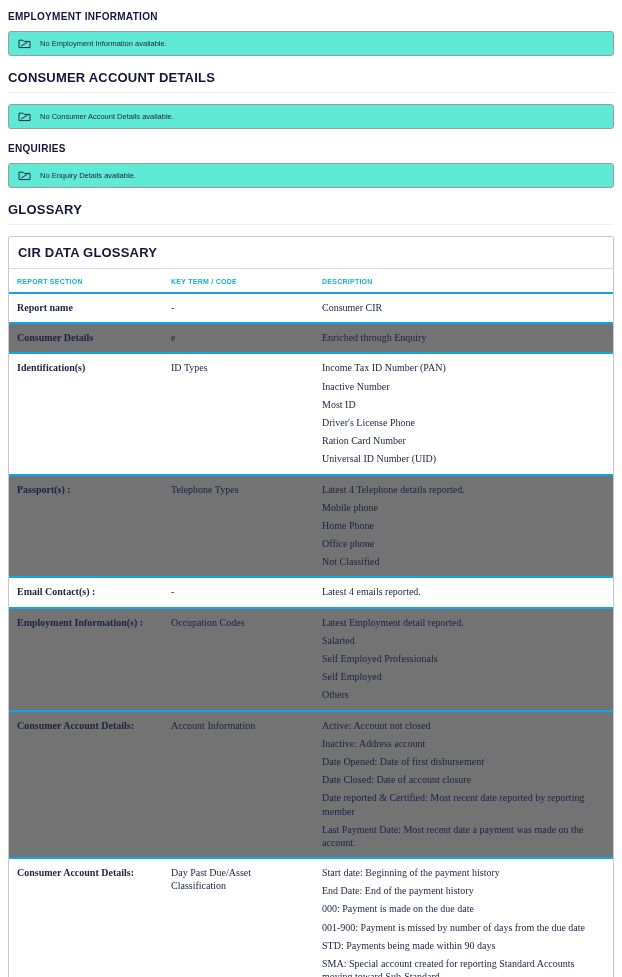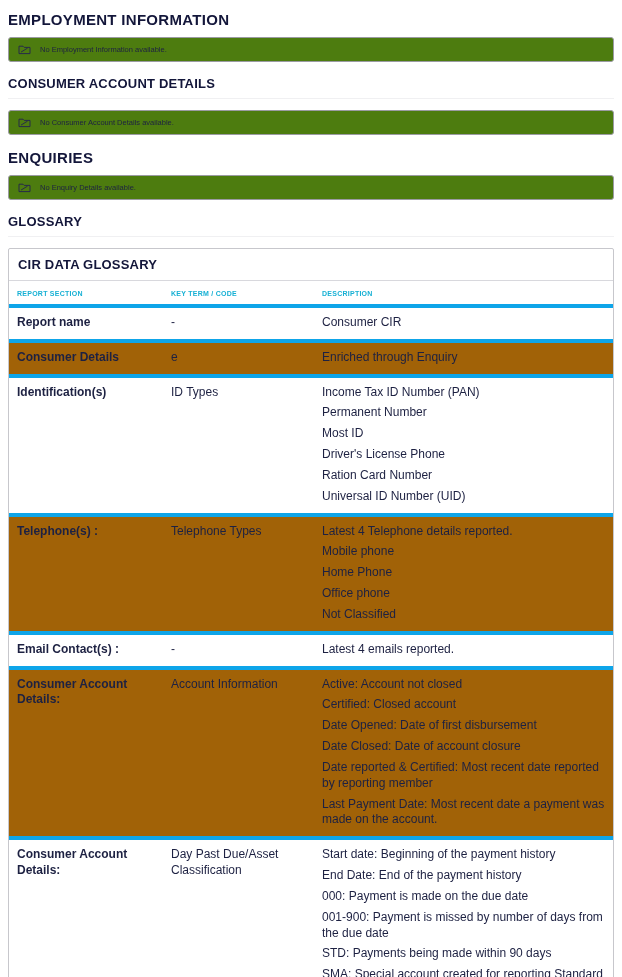--- a/index.html
+++ b/index.html
@@ -6,60 +6,60 @@
   * { box-sizing: border-box; }
   html, body { margin:0; padding:0; background:#ffffff; }
   body {
     font-family: "Liberation Sans", "DejaVu Sans", sans-serif;
     color: var(--text);
     width: 622px;
   }
   .page { padding: 8px 8px 12px; }
 
   .h-small {
-    font-size: 15px; font-weight: bold; color: var(--heading);
+    font-size: 10px; font-weight: bold; color: var(--heading);
     letter-spacing: .3px; margin: 3px 0 9px;
   }
   .h-big {
     font-size: 13px; font-weight: bold; color: var(--heading);
     letter-spacing: .2px; margin: 12px 0 11px;
     padding-bottom: 7px; border-bottom: 1px solid #f0f0f2;
   }
   .h-sub { margin-top: 14px; }
 
   .empty-box {
     display: flex; align-items: center; gap: 9px;
     border: 1px solid #9b9ba3; border-radius: 3px;
     padding: 6px 9px; font-size: 7.5px; color: var(--text);
-    background: #4d7c0f; margin: 0 0 14px;
+    background: #5eead4; margin: 0 0 14px;
   }
   .empty-box svg { flex: 0 0 auto; color: #272b49; display: block; }
 
   .table-card {
     border: 1px solid #c7c7cc; border-radius: 2px;
     overflow: hidden; margin-top: 2px; background: #fff;
   }
   .table-title {
     font-size: 13px; font-weight: bold; color: var(--heading);
     padding: 8px 9px; border-bottom: 1px solid #d8d8dd;
     letter-spacing: .2px;
   }
   table { width: 100%; border-collapse: collapse; table-layout: fixed; }
   col.c1 { width: 25.5%; } col.c2 { width: 25%; } col.c3 { width: 49.5%; }
   thead th {
     text-align: left; font-size: 7px; font-weight: bold;
     color: var(--accent); letter-spacing: .25px;
     padding: 9px 8px 7px;
   }
   tbody td {
-    vertical-align: top; font-size: 12px; line-height: 1.32;
-    padding: 7px 8px 8px; border-top: 4px solid #0ea5e9;
+    vertical-align: top; font-size: 10px; line-height: 1.32;
+    padding: 7px 8px 8px; border-top: 2px solid #0ea5e9; font-family: Liberation Serif, serif;
   }
   tbody td.section { font-weight: bold; }
-  tbody tr.alt { background: #a16207; }
+  tbody tr.alt { background: #737373; }
   .desc-line { margin-bottom: 5px; }
   .desc-line:last-child { margin-bottom: 0; }
 </style>
 </head>
 <body>
 
 <div class="page">
 
   <div class="h-small">EMPLOYMENT INFORMATION</div>
   <div class="empty-box">
@@ -120,56 +120,67 @@
     <td>
               <div class="desc-line">Enriched through Enquiry</div>
             </td>
   </tr>
 
   <tr>
     <td class="section">Identification(s)</td>
     <td>ID Types</td>
     <td>
               <div class="desc-line">Income Tax ID Number (PAN)</div>
-              <div class="desc-line">Permanent Number</div>
+              <div class="desc-line">Inactive Number</div>
               <div class="desc-line">Most ID</div>
               <div class="desc-line">Driver's License Phone</div>
               <div class="desc-line">Ration Card Number</div>
               <div class="desc-line">Universal ID Number (UID)</div>
             </td>
   </tr>
 
   <tr class="alt">
-    <td class="section">Telephone(s) :</td>
+    <td class="section">Passport(s) :</td>
     <td>Telephone Types</td>
     <td>
               <div class="desc-line">Latest 4 Telephone details reported.</div>
               <div class="desc-line">Mobile phone</div>
               <div class="desc-line">Home Phone</div>
               <div class="desc-line">Office phone</div>
               <div class="desc-line">Not Classified</div>
             </td>
   </tr>
 
   <tr>
     <td class="section">Email Contact(s) :</td>
     <td>-</td>
     <td>
               <div class="desc-line">Latest 4 emails reported.</div>
             </td>
   </tr>
 
+  <tr class="alt">
+    <td class="section">Employment Information(s) :</td>
+    <td>Occupation Codes</td>
+    <td>
+              <div class="desc-line">Latest Employment detail reported.</div>
+              <div class="desc-line">Salaried</div>
+              <div class="desc-line">Self Employed Professionals</div>
+              <div class="desc-line">Self Employed</div>
+              <div class="desc-line">Others</div>
+            </td>
+  </tr>
 
 
   <tr class="alt">
     <td class="section">Consumer Account Details:</td>
     <td>Account Information</td>
     <td>
               <div class="desc-line">Active: Account not closed</div>
-              <div class="desc-line">Certified: Closed account</div>
+              <div class="desc-line">Inactive: Address account</div>
               <div class="desc-line">Date Opened: Date of first disbursement</div>
               <div class="desc-line">Date Closed: Date of account closure</div>
               <div class="desc-line">Date reported &amp; Certified: Most recent date reported by reporting member</div>
               <div class="desc-line">Last Payment Date: Most recent date a payment was made on the account.</div>
             </td>
   </tr>
 
   <tr>
     <td class="section">Consumer Account Details:</td>
     <td>Day Past Due/Asset Classification</td>

